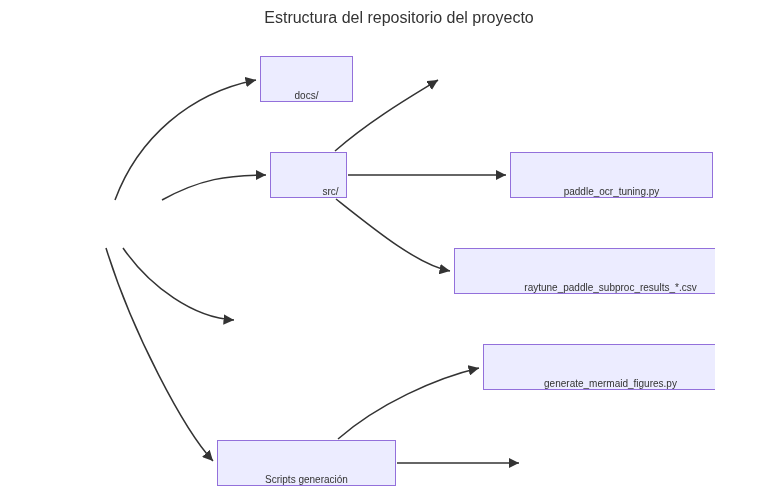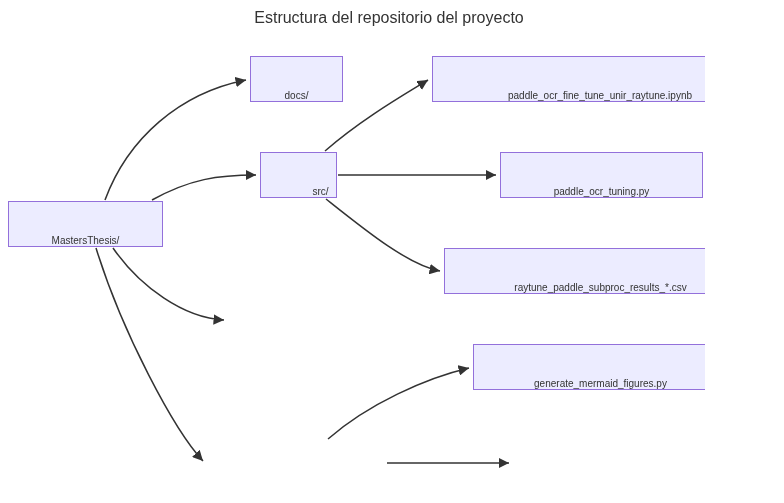--- a/index.html
+++ b/index.html
@@ -4,20 +4,21 @@
 <style>
   html, body { margin: 0; padding: 0; background: #ffffff; }
   .canvas {
     position: relative;
     width: 705px;
     height: 503px;
     background: var(--bg, #ffffff);
     font-family: "Liberation Sans", sans-serif;
     color: var(--text, #333333);
     overflow: hidden;
+    margin-left: 10px;
   }
   .title {
     position: absolute;
     top: 9px;
     left: 0;
     width: 778px;
     text-align: center;
     font-size: 16px;
     color: var(--text, #333333);
   }
@@ -68,31 +69,28 @@
       <path d="M113,248 C140,287 184,318 224,320" marker-end="url(#arrow)"></path>
       <path d="M96,248 C122,332 174,430 203,461" marker-end="url(#arrow)"></path>
       <path d="M325,151 C362,119 402,96 428,80" marker-end="url(#arrow)"></path>
       <path d="M338,175 L496,175" marker-end="url(#arrow)"></path>
       <path d="M326,199 C365,230 408,265 440,271" marker-end="url(#arrow)"></path>
       <path d="M328,439 C368,404 426,378 469,368" marker-end="url(#arrow)"></path>
       <path d="M387,463 L509,463" marker-end="url(#arrow)"></path>
     </g>
   </svg>
 
-  <div class="node" id="n-root">
-    <span>MastersThesis/</span>
-  </div>
   <div class="node" id="n-docs">
     <span>docs/</span>
   </div>
   <div class="node" id="n-src">
     <span>src/</span>
   </div>
-  <div class="node" id="n-ipynb">
-    <span>paddle_ocr_fine_tune_unir_raytune.ipynb</span>
+  <div class="node" id="n-scripts">
+    <span>Scripts generación</span>
   </div>
   <div class="node" id="n-csv">
     <span>raytune_paddle_subproc_results_*.csv</span>
   </div>
   <div class="node" id="n-tuning">
     <span>paddle_ocr_tuning.py</span>
   </div>
   <div class="node" id="n-generate">
     <span>generate_mermaid_figures.py</span>
   </div>

